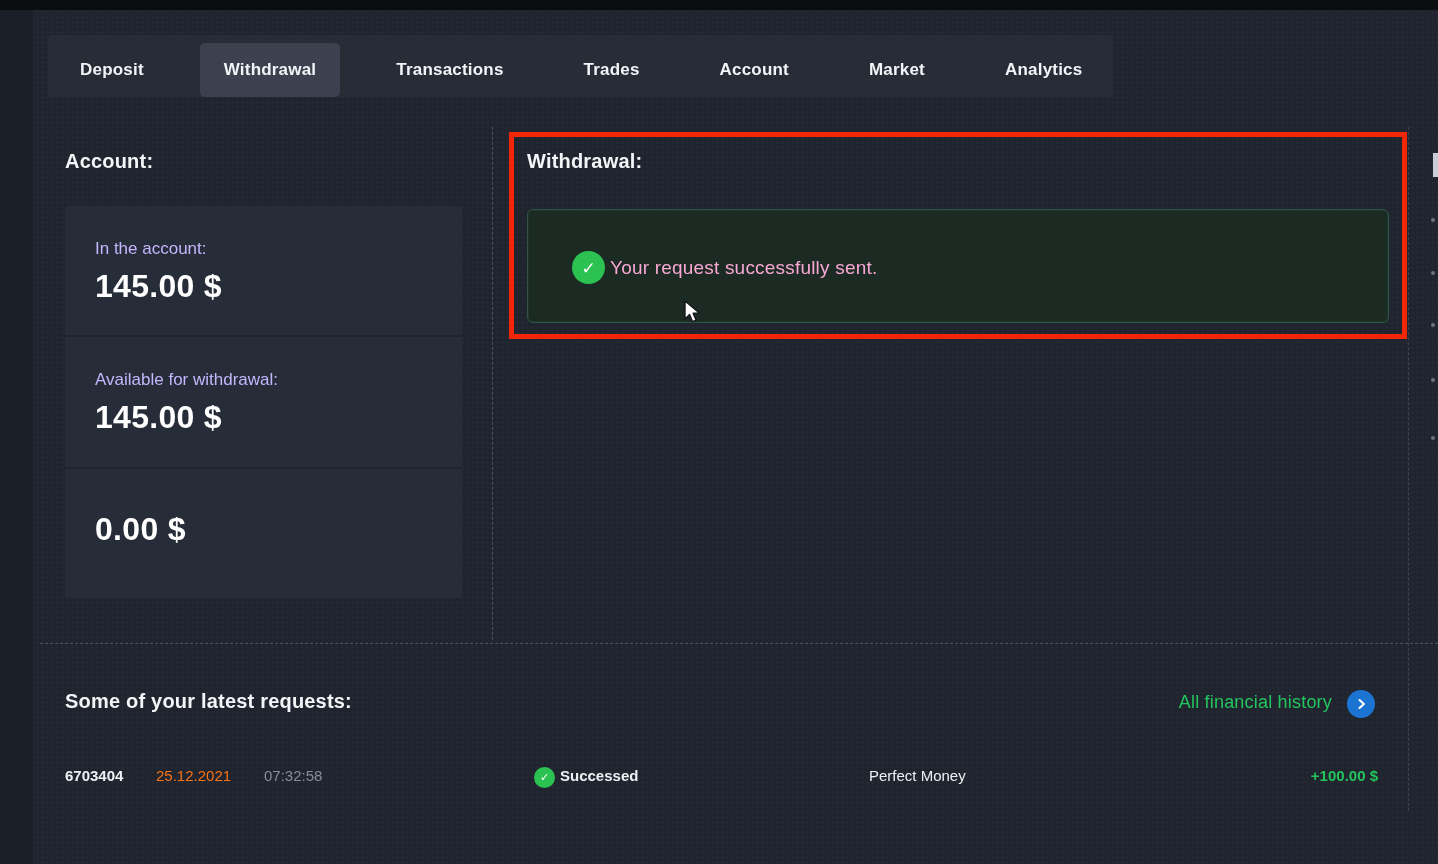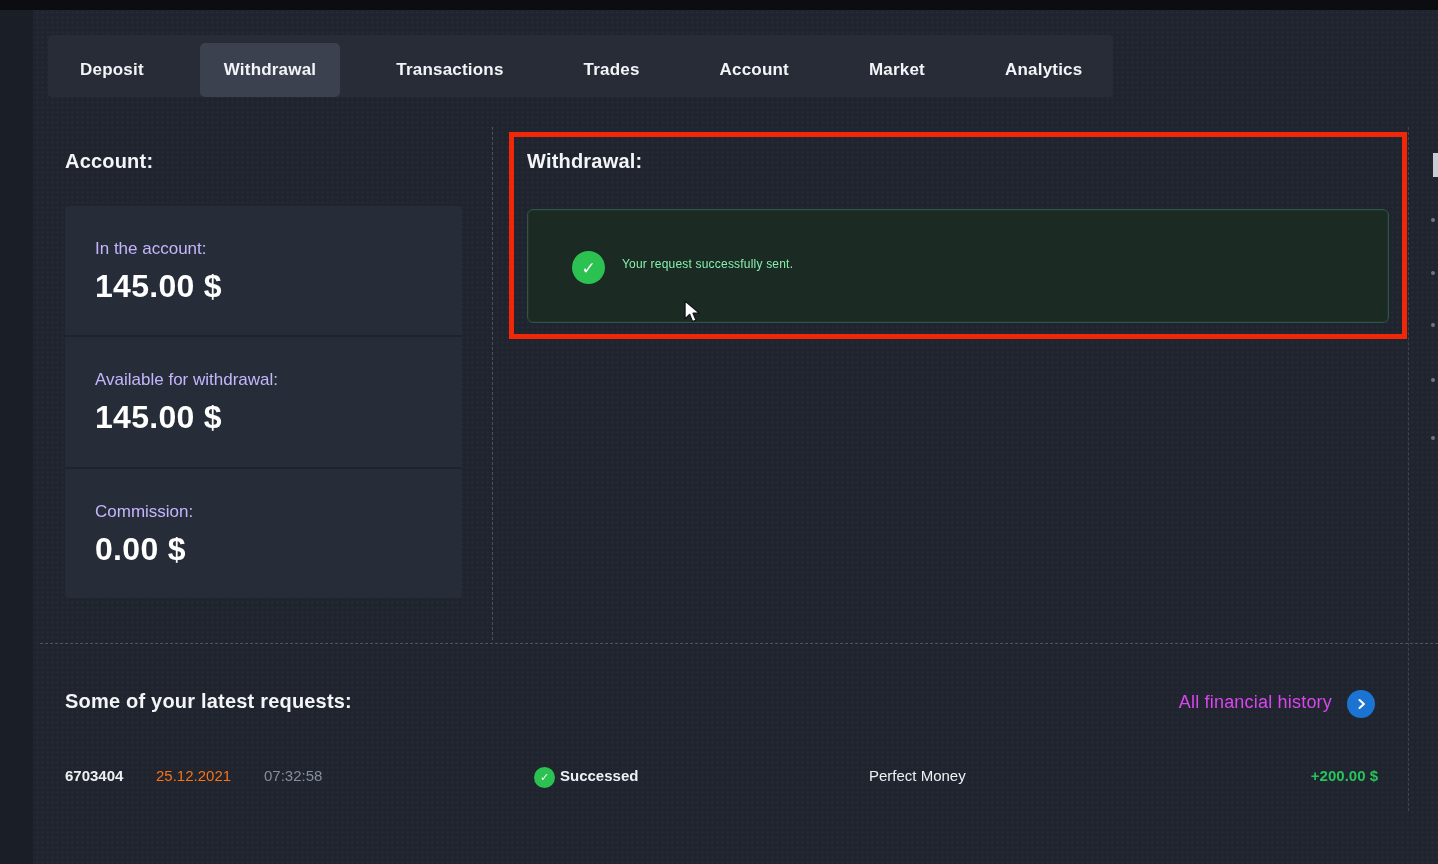--- a/index.html
+++ b/index.html
@@ -59,35 +59,35 @@
     background:#1c2a24; border:1px solid #2d5444; border-radius:6px;
     box-shadow:inset 0 0 0 1px rgba(46,120,90,0.15);
     display:flex; align-items:center;
   }
   .check-circle{
     position:absolute; left:44px; top:41px; width:33px; height:33px; border-radius:50%;
     background:#2bc252; color:#ffffff; font-size:17px; font-weight:bold;
     display:flex; align-items:center; justify-content:center;
     font-family:"DejaVu Sans", sans-serif;
   }
-  .success-text{ position:absolute; left:94px; top:47px; color:#86efac; font-size:12px; letter-spacing:.2px; }
+  .success-text{ position:absolute; left:82px; top:47px; color:#f9a8d4; font-size:19px; letter-spacing:.2px; }
 
   
   .annotation{
     position:absolute; left:509px; top:132px; width:898px; height:207px;
     border:5px solid #f22708; z-index:5; pointer-events:none;
   }
 
   
   .cursor{ position:absolute; left:683px; top:300px; z-index:9; }
 
   
   .history-link{
     position:absolute; top:692px; left:1150px; width:182px; text-align:right;
-    color:#d946ef; font-size:18px; cursor:pointer; text-decoration:none; letter-spacing:.2px;
+    color:#22c55e; font-size:18px; cursor:pointer; text-decoration:none; letter-spacing:.2px;
   }
   .history-circle{
     position:absolute; left:1347px; top:690px; width:28px; height:28px; border-radius:50%;
     background:#1b74d2; display:flex; align-items:center; justify-content:center; cursor:pointer;
   }
   .request-row{ position:absolute; left:0; top:763px; width:1438px; height:26px; font-size:15px; }
   .request-row > span{ position:absolute; top:4px; white-space:nowrap; }
   .r-id    { left:65px;  color:#eef1f4; font-weight:bold; }
   .r-date  { left:156px; color:#f97316; font-weight:normal; }
   .r-time  { left:264px; color:#868e9c; }
@@ -131,21 +131,20 @@
       <div class="stat-label">In the account:</div>
       <div class="stat-value">145.00 $</div>
     </div>
     <div class="card-divider"></div>
     <div class="stat">
       <div class="stat-label">Available for withdrawal:</div>
       <div class="stat-value">145.00 $</div>
     </div>
     <div class="card-divider"></div>
     <div class="stat">
-      <div class="stat-label">Commission:</div>
       <div class="stat-value">0.00 $</div>
     </div>
   </section>
 
   <div class="v-dashed"></div>
   <div class="v-dashed-right"></div>
   <div class="h-dashed"></div>
 
   <div class="success-box">
     <span class="check-circle">✓</span>
@@ -167,21 +166,21 @@
       </svg>
   </span>
 
   <div class="request-row">
     <span class="r-id">6703404</span>
     <span class="r-date">25.12.2021</span>
     <span class="r-time">07:32:58</span>
     <span class="mini-check">✓</span>
     <span class="r-status">Successed</span>
     <span class="r-method">Perfect Money</span>
-    <span class="r-amount">+200.00 $</span>
+    <span class="r-amount">+100.00 $</span>
   </div>
 
   <div>
     <div class="clip-bar"></div>
     <div class="clip-dot" style="top:218px"></div>
     <div class="clip-dot" style="top:271px"></div>
     <div class="clip-dot" style="top:323px"></div>
     <div class="clip-dot" style="top:378px"></div>
     <div class="clip-dot" style="top:436px"></div>
   </div>

